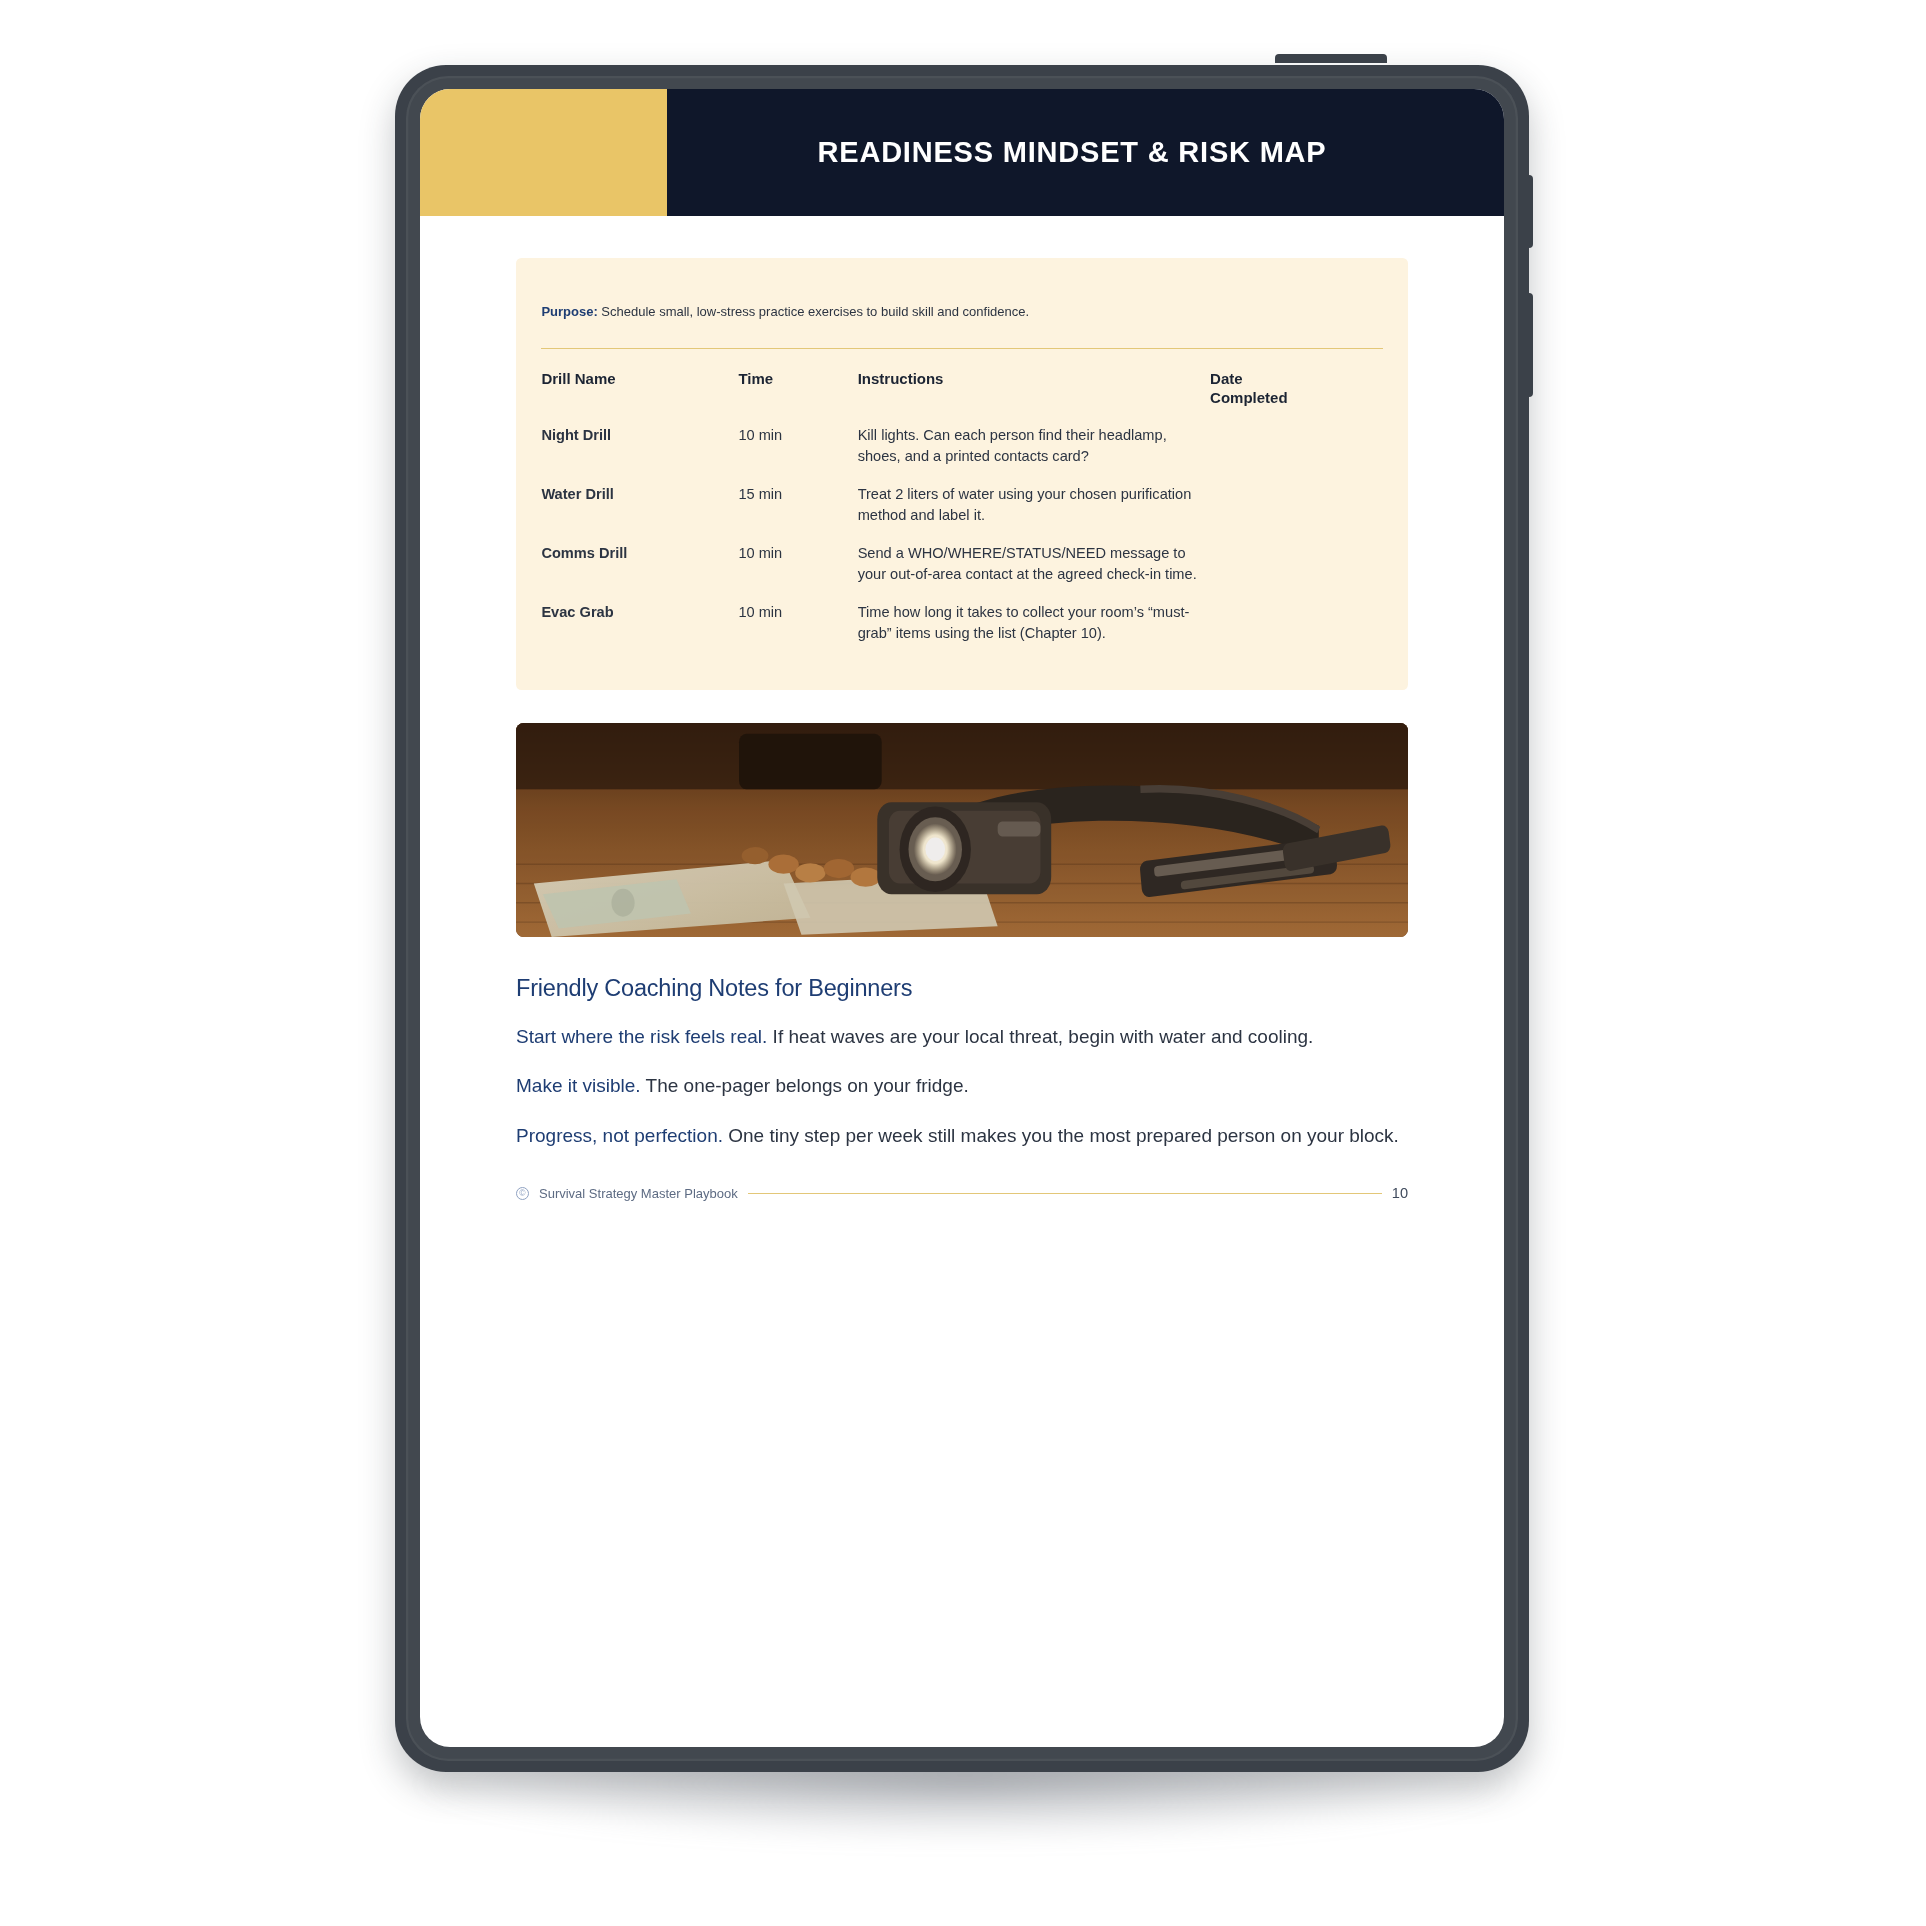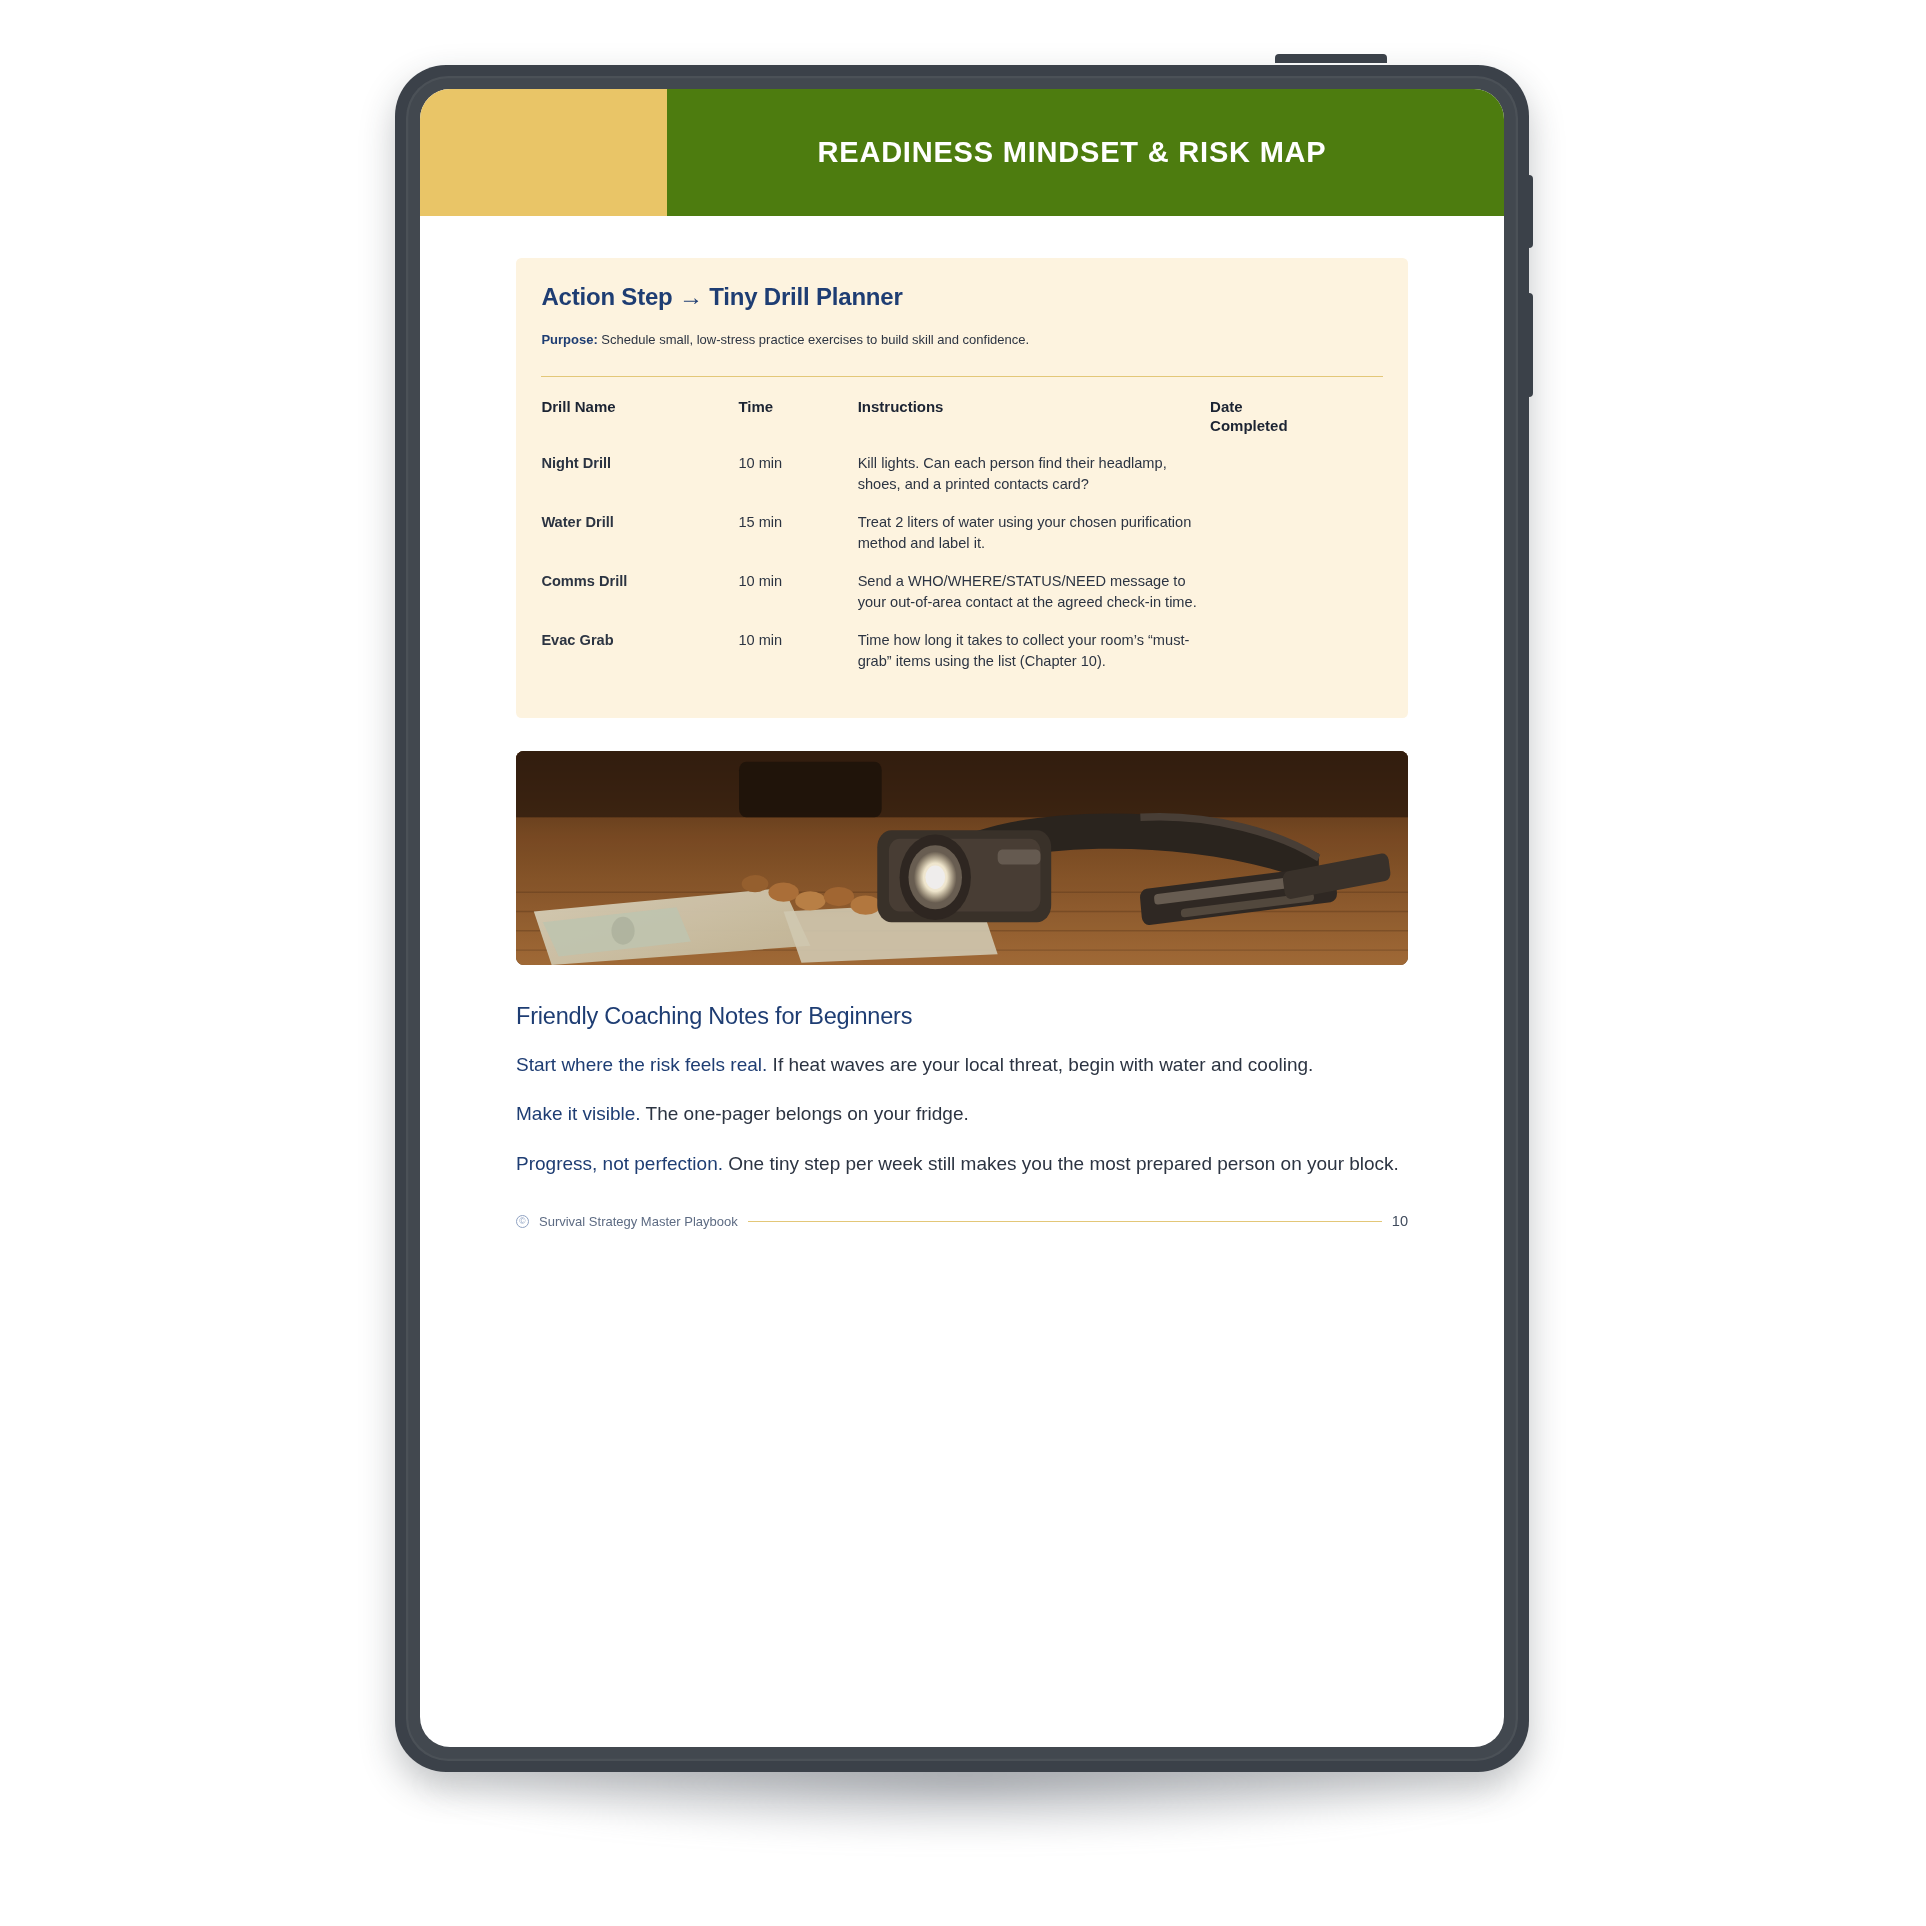--- a/index.html
+++ b/index.html
@@ -80,21 +80,21 @@
     height: 127px;
     width: 100%;
   }
   .header-gold {
     width: 247px;
     background: #e9c567;
     flex: 0 0 247px;
   }
   .header-navy {
     flex: 1 1 auto;
-    background: #4d7c0f;
+    background: #0f172a;
     display: flex;
     align-items: center;
     justify-content: center;
     padding-right: 27px;
   }
   .header-title {
     color: #ffffff;
     font-size: 29px;
     font-weight: bold;
     letter-spacing: 0.8px;
@@ -244,21 +244,20 @@
     <div class="page-header">
       <div class="header-gold"></div>
       <div class="header-navy">
         <div class="header-title">Readiness Mindset &amp; Risk Map</div>
       </div>
     </div>
 
     <div class="page-body">
 
       <div class="action-card">
-        <div class="action-title">Action Step → Tiny Drill Planner</div>
 
         <div class="action-purpose">
           <b>Purpose:</b><span> Schedule small, low-stress practice exercises to build skill and confidence.</span>
         </div>
 
         <div class="card-rule"></div>
 
         <table class="drills">
           <thead>
             <tr>

